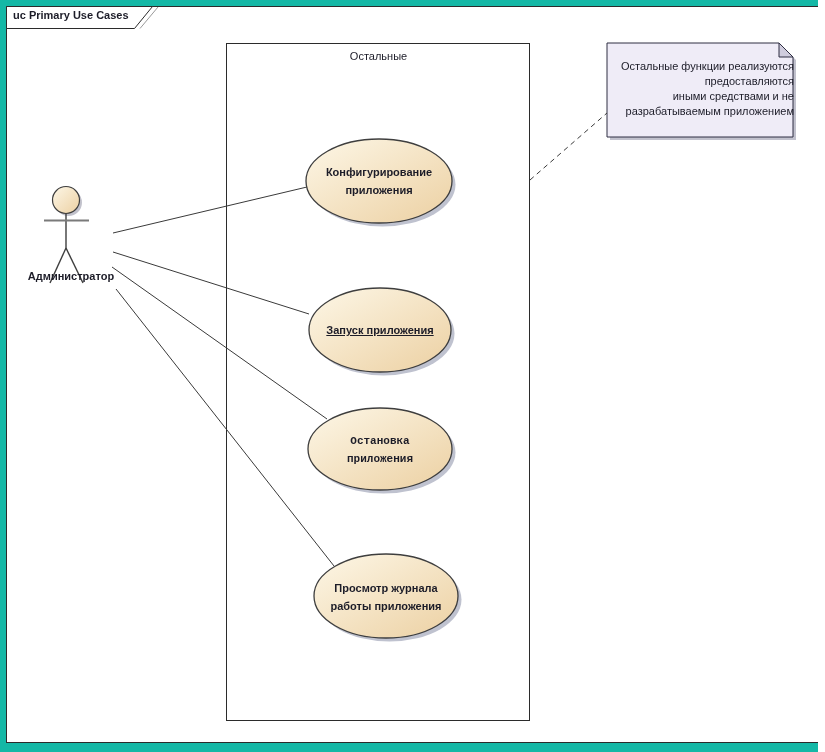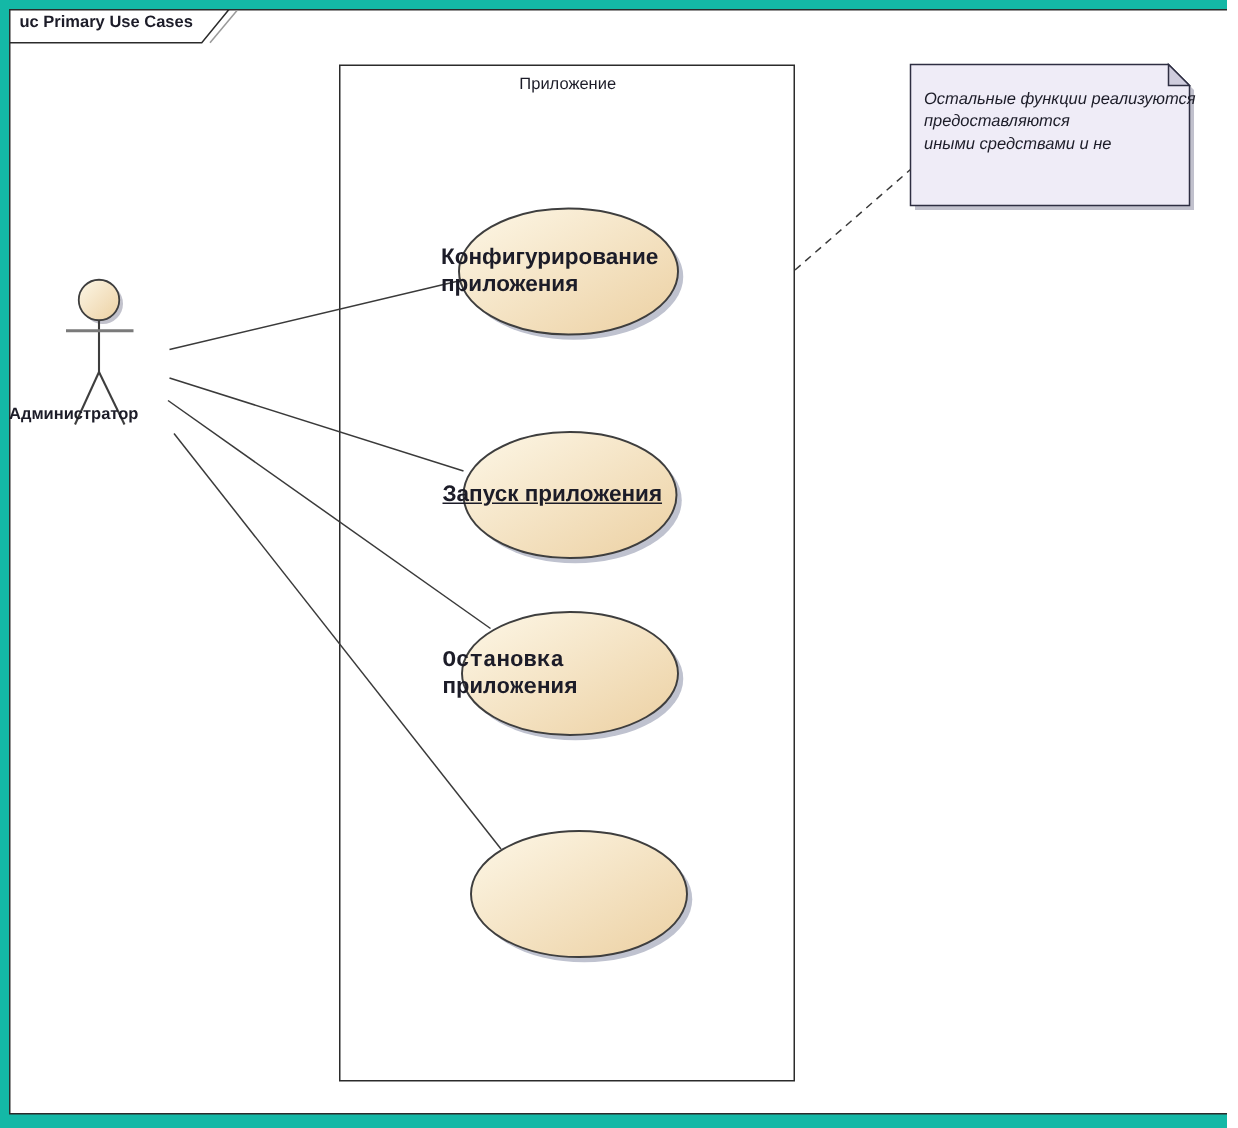--- a/index.html
+++ b/index.html
@@ -1,28 +1,28 @@
 <!DOCTYPE html>
 <html><head>
 <meta charset="utf-8">
 <style>
   html,body{margin:0;padding:0;background:#ffffff;}
   .canvas{
     position:relative;width:818px;height:752px;background:#14b8a6;overflow:hidden;
     font-family:"Liberation Sans","DejaVu Sans",sans-serif;color:#1c1c28;
   }
   .canvas svg{position:absolute;left:0;top:0;}
-  .lbl{position:absolute;font-size:15px;line-height:18px;white-space:nowrap;}
+  .lbl{position:absolute;font-size:11px;line-height:18px;text-align:center;white-space:nowrap;}
   .lbl span{display:block;}
   .bold{font-weight:bold;}
   .frame-title{position:absolute;left:13px;top:9px;font-size:11px;font-weight:bold;white-space:nowrap;}
   .boundary-label{position:absolute;left:227px;top:50px;width:303px;text-align:center;font-size:11px;}
-  .note-text{position:absolute;left:616px;top:59px;width:178px;font-size:11px;line-height:15px;text-align:left;font-style:italic;}
+  .note-text{position:absolute;left:616px;top:59px;width:178px;font-size:11px;line-height:15px;text-align:right;}
   .note-text span{display:block;white-space:nowrap;}
-  .actor-label{position:absolute;left:6px;top:270px;width:130px;text-align:left;font-size:11px;font-weight:bold;}
+  .actor-label{position:absolute;left:6px;top:270px;width:130px;text-align:center;font-size:11px;font-weight:bold;}
 </style>
 </head>
 <body>
 
 <div class="canvas">
 
   <svg width="825" height="752" viewBox="0 0 825 752">
     <defs>
       <linearGradient id="ucGrad" x1="0" y1="0" x2="1" y2="1">
         <stop offset="0" stop-color="#fdf7e7"></stop>
@@ -64,38 +64,43 @@
 
     <ellipse cx="383.5" cy="452.5" rx="72" ry="41" fill="#bfc2cf"></ellipse>
     <ellipse cx="380" cy="449" rx="72" ry="41" fill="url(#ucGrad)" stroke="#3e3e3e" stroke-width="1.3"></ellipse>
 
     <ellipse cx="389.5" cy="599.5" rx="72" ry="42" fill="#bfc2cf"></ellipse>
     <ellipse cx="386" cy="596" rx="72" ry="42" fill="url(#ucGrad)" stroke="#3e3e3e" stroke-width="1.3"></ellipse>
   </svg>
 
   <div class="frame-title">uc Primary Use Cases</div>
 
-  <div class="boundary-label">Приложение</div>
+  <div class="boundary-label">Остальные</div>
 
   <div class="note-text">
     <span>Остальные функции реализуются</span>
     <span>предоставляются</span>
     <span>иными средствами и не</span>
+    <span>разрабатываемым приложением</span>
   </div>
 
   <div class="actor-label">Администратор</div>
 
   <div class="lbl bold" style="left:294px;top:163px;width:170px;">
     <span>Конфигурирование</span>
     <span>приложения</span>
   </div>
 
   <div class="lbl bold" style="left:295px;top:321px;width:170px;text-decoration:underline;">
     <span>Запуск приложения</span>
   </div>
 
   <div class="lbl bold" style="left:295px;top:432px;width:170px;font-family:Liberation Mono, monospace;">
     <span>Остановка</span>
     <span>приложения</span>
   </div>
 
+  <div class="lbl bold" style="left:301px;top:579px;width:170px;">
+    <span>Просмотр журнала</span>
+    <span>работы приложения</span>
+  </div>
 
 </div>
 
 </body></html>

